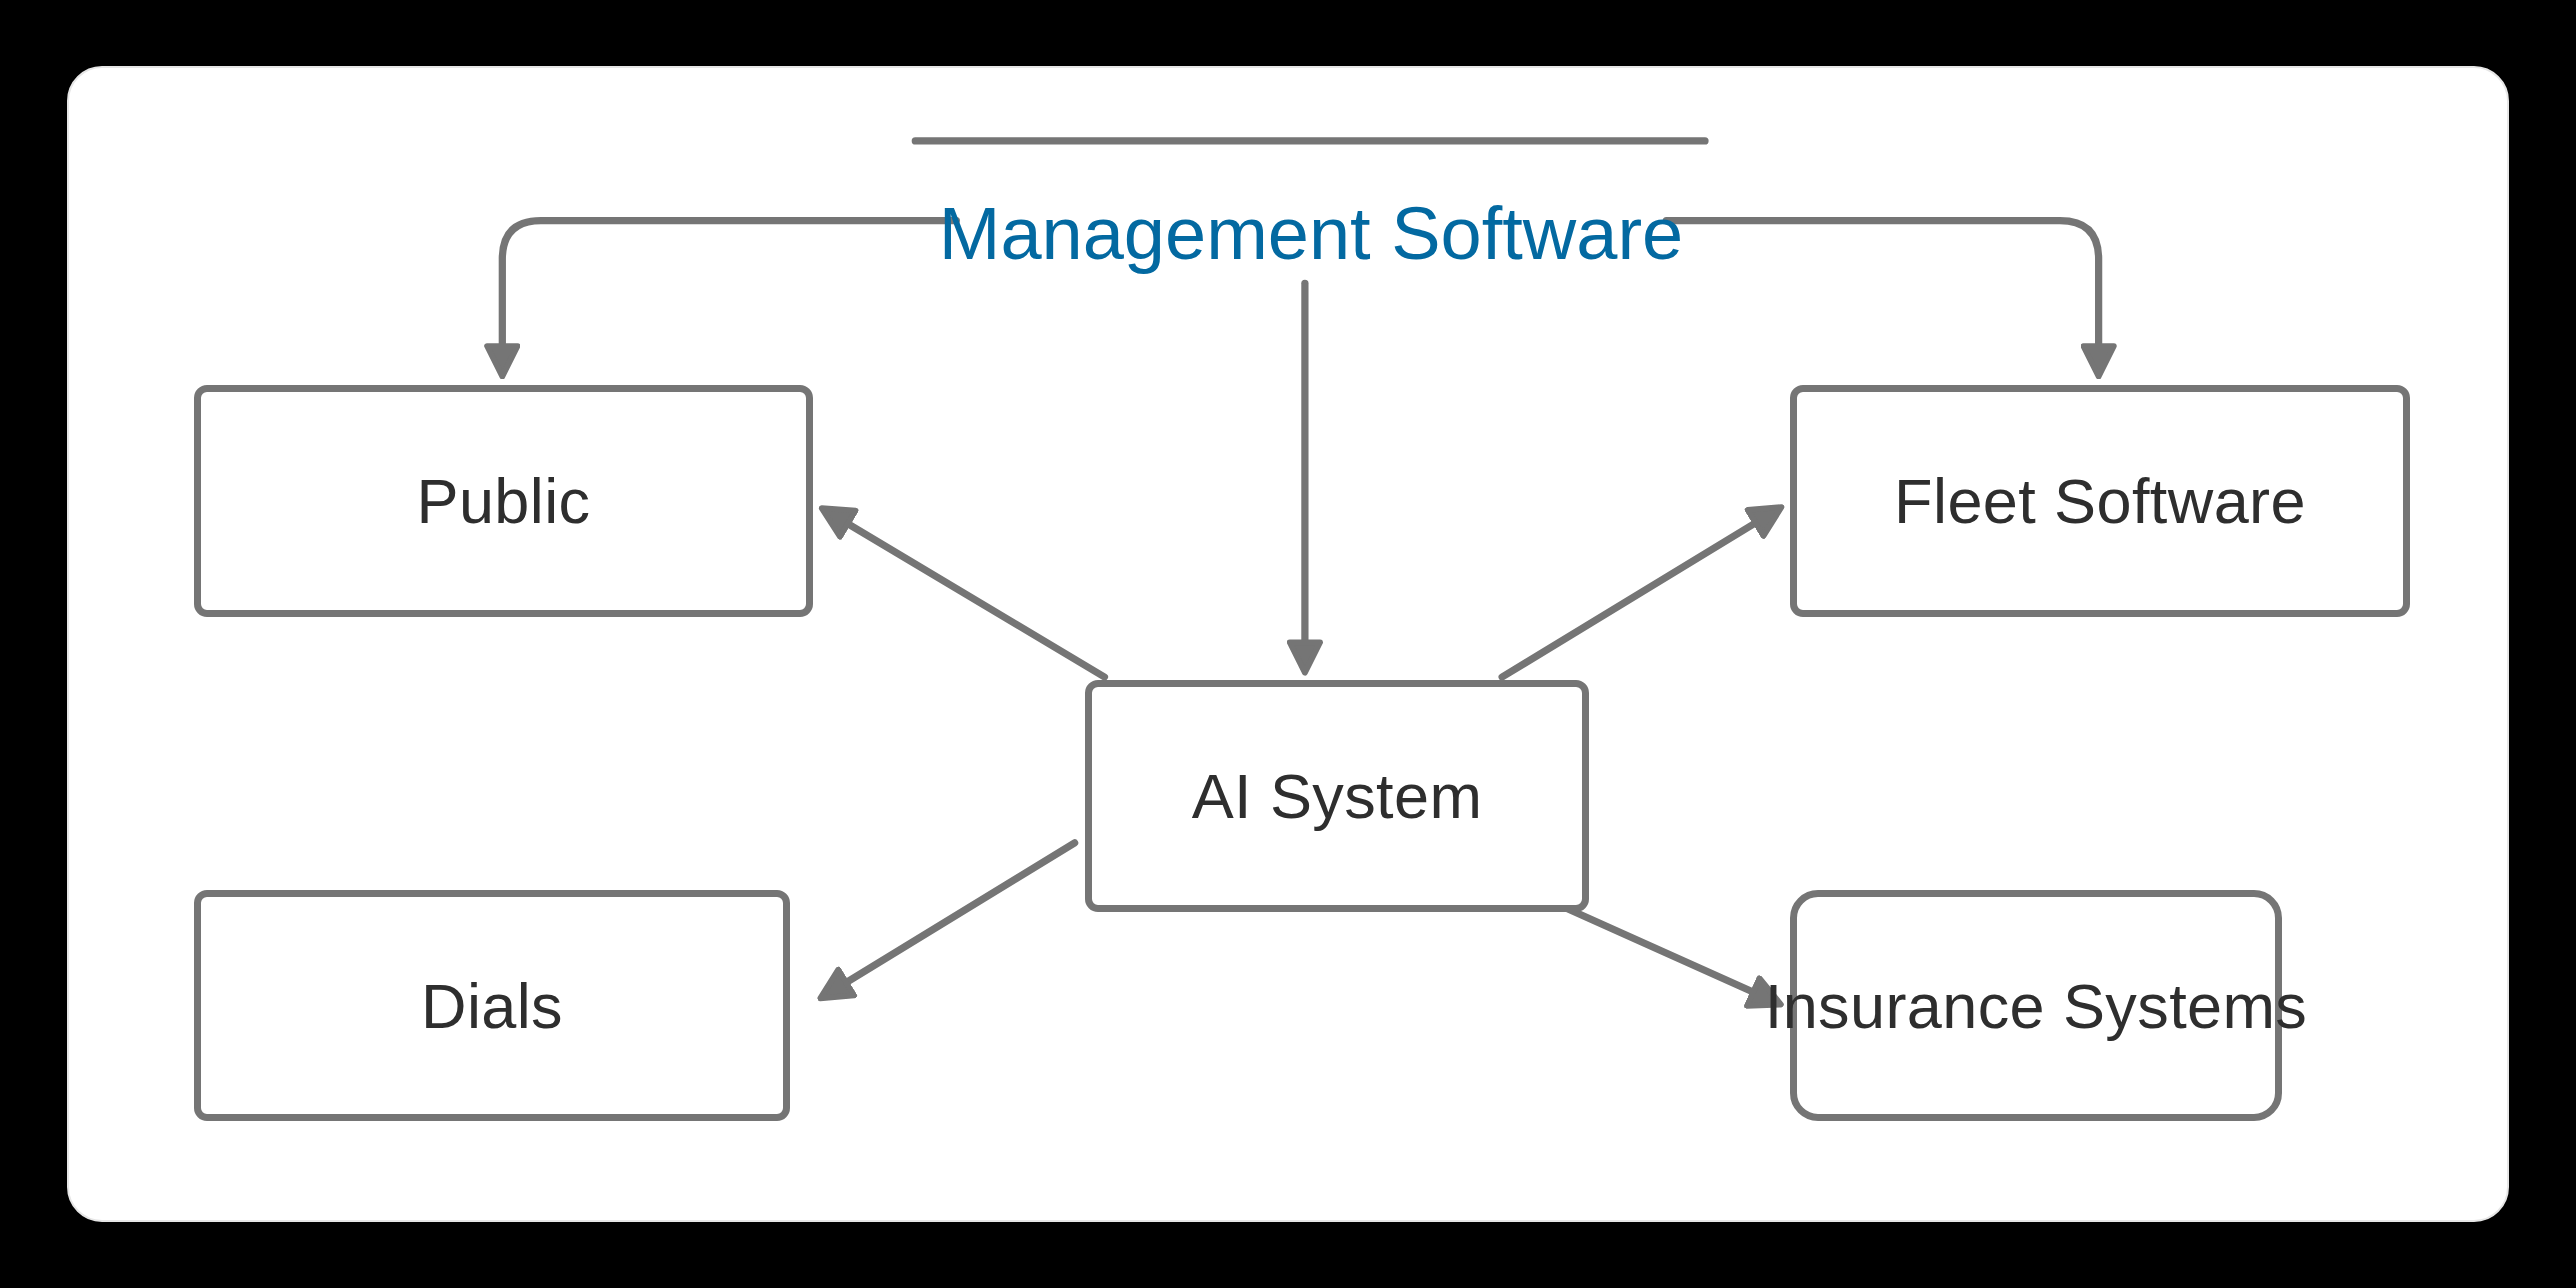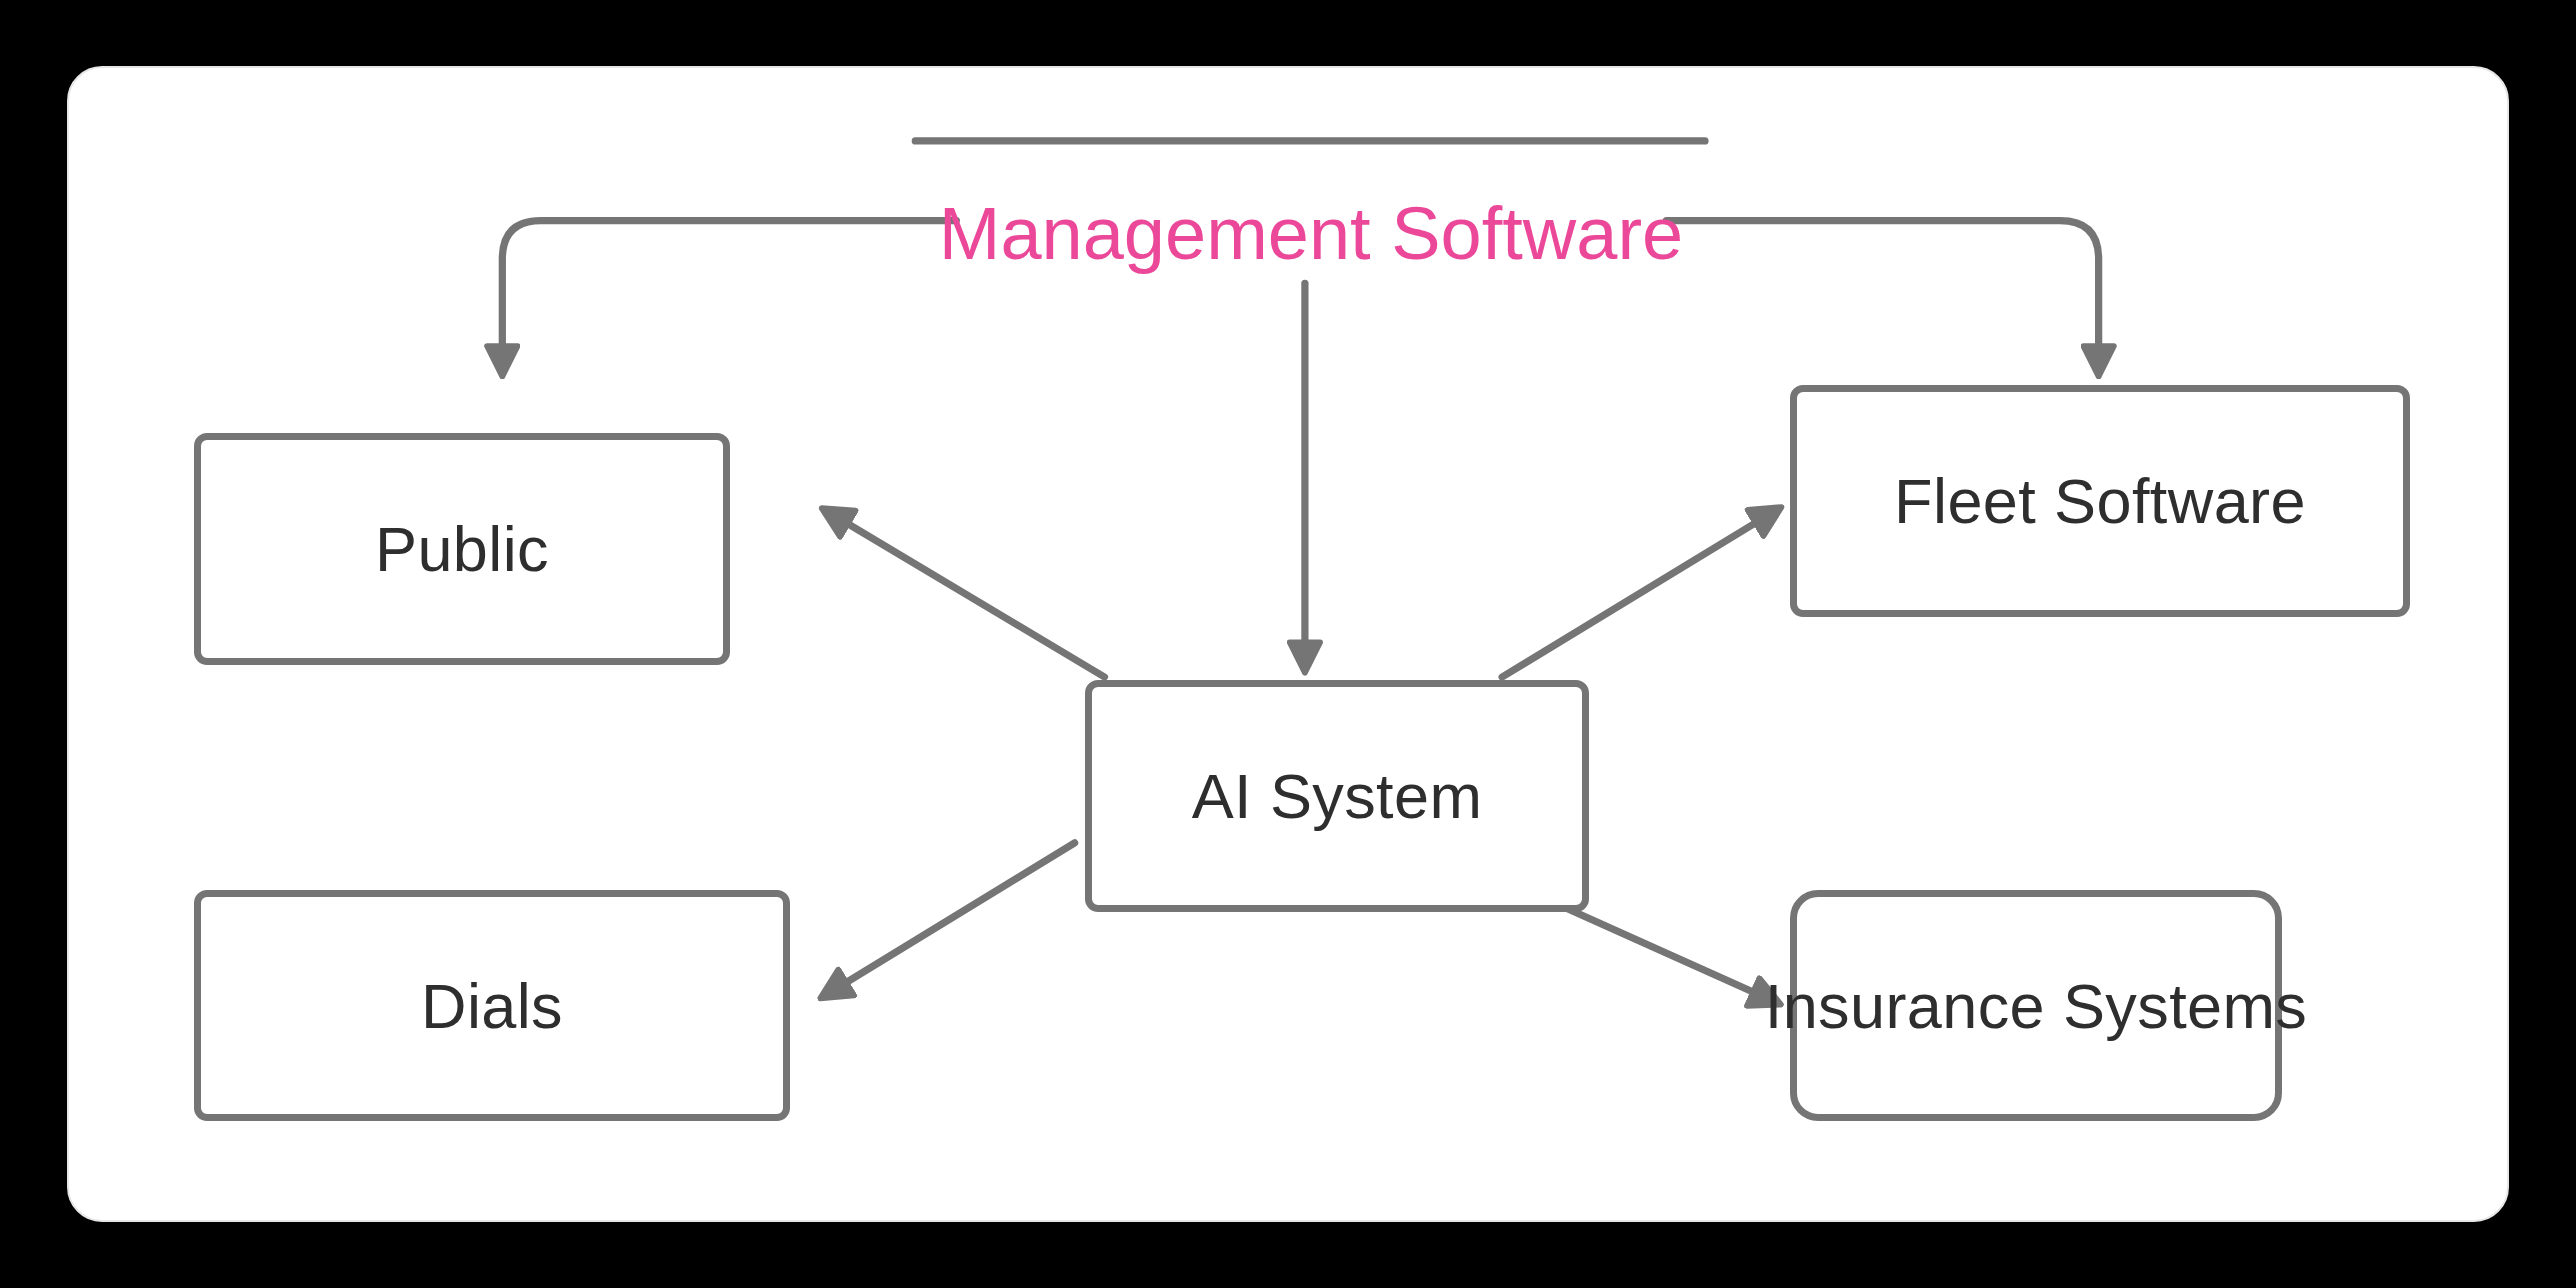--- a/index.html
+++ b/index.html
@@ -43,37 +43,37 @@
     border-radius: 13px;
     box-sizing: border-box;
     display: flex;
     align-items: center;
     justify-content: center;
     font-size: 63px;
     color: #2e2e2e;
     letter-spacing: 0.4px;
     white-space: nowrap;
   }
-  .node-public    { left: 194px;  top: 385px;  width: 536px; height: 232px; margin-top: 48px; }
+  .node-public    { left: 194px;  top: 385px;  width: 619px; height: 232px; }
   .node-fleet     { left: 1790px; top: 385px;  width: 620px; height: 232px; }
   .node-ai        { left: 1085px; top: 680px;  width: 504px; height: 232px; }
   .node-dials     { left: 194px;  top: 890px; width: 596px; height: 231px; }
   .node-insurance { left: 1790px; top: 890px; width: 492px; height: 231px; border-radius: 28px; }
   .diagram-title {
     position: absolute;
     z-index: 3;
     left: 828px;
     top: 185px;
     width: 966px;
     height: 97px;
     display: flex;
     align-items: center;
     justify-content: center;
     font-size: 74px;
-    color: #ec4899;
+    color: #0369a1;
     white-space: nowrap;
   }
 </style>
 </head>
 <body>
 
 <div class="stage">
 
   <div class="card"></div>
 

